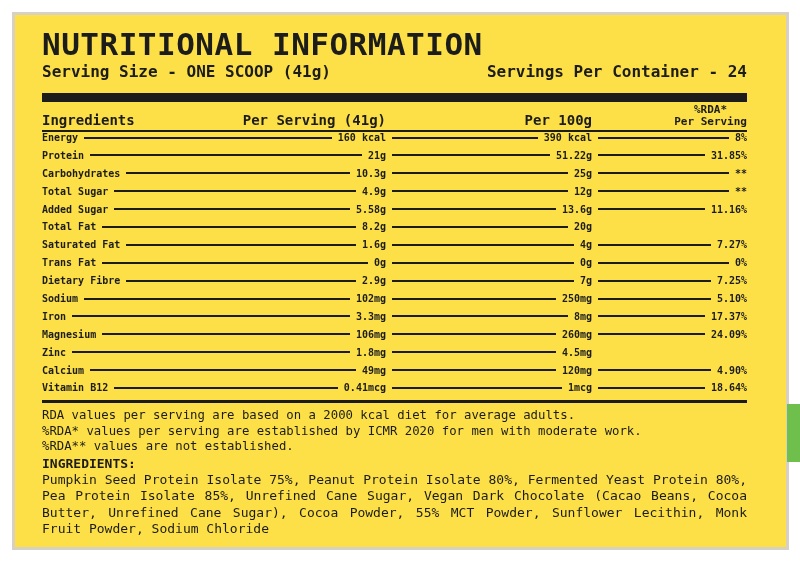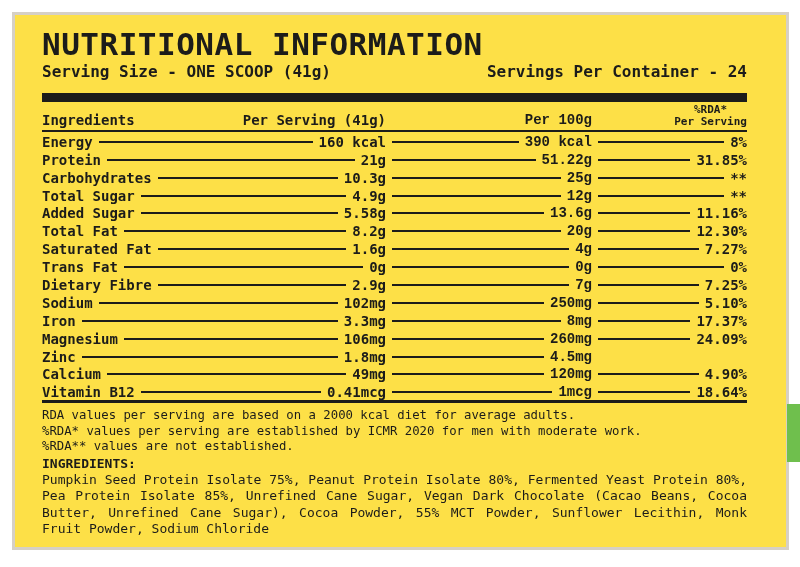--- a/index.html
+++ b/index.html
@@ -26,31 +26,31 @@
     display:flex;justify-content:space-between;align-items:baseline;
     margin-top:1px;font-size:16px;line-height:19px;font-weight:bold;white-space:nowrap;
   }
   .bar{margin-top:12px;height:9px;background:var(--ink);}
   .thead{
     display:flex;align-items:flex-end;margin-top:2px;font-weight:bold;
     font-size:14px;line-height:16px;
   }
   .seg{display:flex;align-items:center;min-width:0;}
   .seg1{width:344px;}
-  .seg2{width:206px;justify-content:flex-end;font-family:Liberation Mono, monospace;}
+  .seg2{width:206px;justify-content:flex-end;}
   .seg3{flex:1;justify-content:flex-end;}
   .thead .seg1{justify-content:space-between;align-items:flex-start;}
   .thead .seg2,.thead .seg3{align-items:flex-end;}
   .rda-h{font-size:11px;line-height:12px;text-align:center;font-weight:bold;}
   .rule{height:0;}
   .rule.thin{border-top:2px solid var(--ink);margin-top:2px;}
   .rule.thick{border-top:3.5px solid var(--ink);}
   .row{
-    display:flex;align-items:flex-end;height:17.9px;
-    font-size:14px;font-weight:bold;white-space:nowrap;
+    display:flex;align-items:flex-start;height:17.9px;
+    font-size:10px;font-weight:bold;white-space:nowrap;
   }
   .leader{flex:1 1 auto;height:0;border-top:2px solid var(--ink);margin:0 6px;min-width:8px;}
   .val{white-space:nowrap;}
   .notes{margin-top:5px;font-size:12.3px;line-height:15.5px;}
   .note{white-space:nowrap;}
   .ing-head{font-size:13px;line-height:15.5px;font-weight:bold;margin-top:1px;}
   .ing-text{margin:1px 0 0 0;font-size:13px;line-height:16.1px;text-align:justify;}
   .green-tab{position:absolute;right:0;top:404px;width:13px;height:58px;background:var(--green);}
 </style>
 </head>
@@ -169,24 +169,20 @@
   <div class="row">
     <div class="seg seg1">
       <span>Total Fat</span>
       <span class="leader"></span>
       <span class="val">8.2g</span>
     </div>
     <div class="seg seg2">
       <span class="leader"></span>
       <span class="val">20g</span>
     </div>
-    <div class="seg seg3">
-      <span class="leader"></span>
-      <span class="val">12.30%</span>
-    </div>
   </div>
 
   <div class="row">
     <div class="seg seg1">
       <span>Saturated Fat</span>
       <span class="leader"></span>
       <span class="val">1.6g</span>
     </div>
     <div class="seg seg2">
       <span class="leader"></span>

